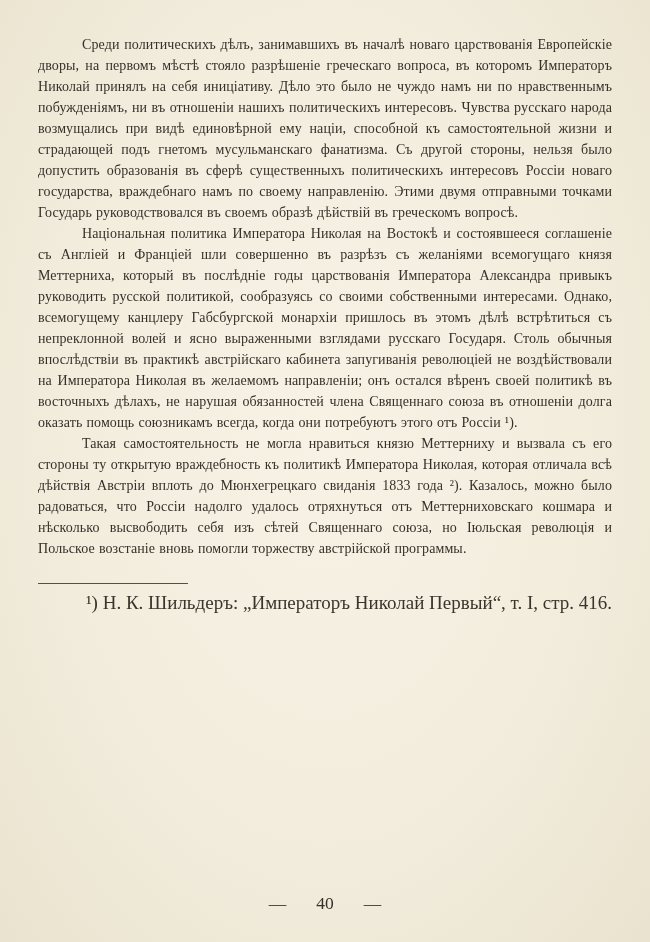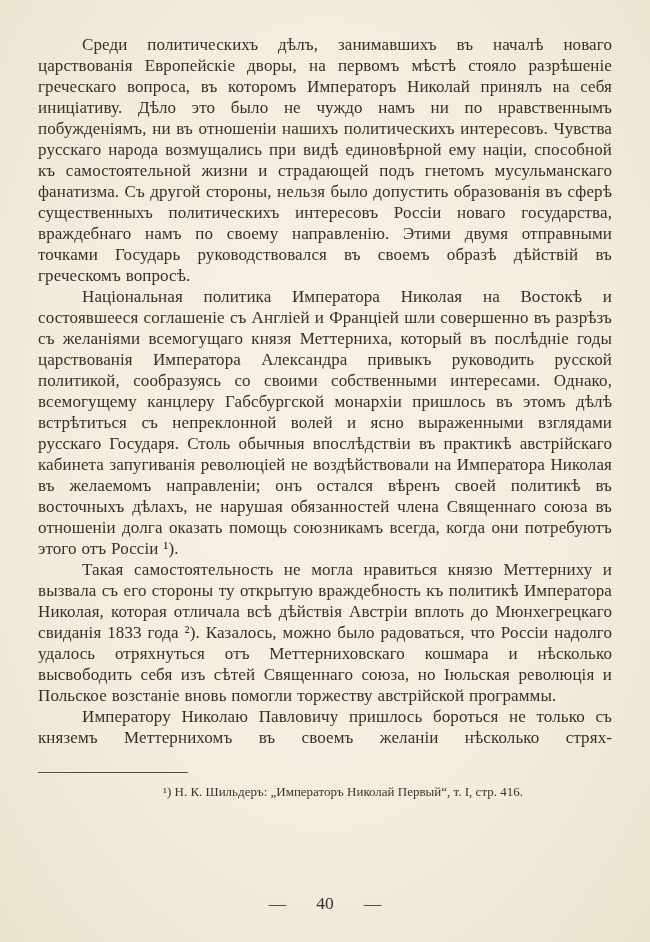--- a/index.html
+++ b/index.html
@@ -21,44 +21,44 @@
       padding: 34px 38px 22px 38px;
       background: radial-gradient(ellipse at 50% 45%, #f7f2e4 0%, #f3edde 55%, #eae3cf 100%);
       display: flex;
       flex-direction: column;
       color: #35302a;
     }
     .text-block p.para {
       margin: 0;
       text-indent: 44px;
       text-align: justify;
-      font-size: 17px;
+      font-size: 14px;
       line-height: 21px;
       letter-spacing: 0.1px;
       word-spacing: 0.5px;
       hyphens: auto;
       -webkit-hyphens: auto;
     }
     .text-block p.para-last {
       text-align-last: justify;
     }
     .footnote-rule {
       width: 150px;
       height: 0;
       border: none;
       border-top: 1px solid #57503f;
       margin: 24px 0 10px 0;
     }
     .footnotes p.footnote {
       margin: 0 0 3px 0;
       padding-left: 36px;
-      font-size: 13px;
+      font-size: 19px;
       line-height: 18px;
       color: #3a352c;
-      text-align: center;
+      text-align: right;
       text-indent: 0;
     }
     .page-number {
       margin-top: auto;
       display: flex;
       justify-content: center;
       align-items: baseline;
       gap: 30px;
       font-size: 17.5px;
       color: #35302a;
@@ -67,21 +67,20 @@
   </style>
 </head>
 <body>
 
 <div class="book-page">
 
   <div class="text-block">
     <p class="para">Среди политическихъ дѣлъ, занимавшихъ въ началѣ новаго царствованія Европейскіе дворы, на первомъ мѣстѣ стояло разрѣшеніе греческаго вопроса, въ которомъ Императоръ Николай принялъ на себя иниціативу. Дѣло это было не чуждо намъ ни по нравственнымъ побужденіямъ, ни въ отношеніи нашихъ политическихъ интересовъ. Чувства русскаго народа возмущались при видѣ единовѣрной ему націи, способной къ самостоятельной жизни и страдающей подъ гнетомъ мусульманскаго фанатизма. Съ другой стороны, нельзя было допустить образованія въ сферѣ существенныхъ политическихъ интересовъ Россіи новаго государства, враждебнаго намъ по своему направленію. Этими двумя отправными точками Государь руководствовался въ своемъ образѣ дѣйствій въ греческомъ вопросѣ.</p>
     <p class="para">Національная политика Императора Николая на Востокѣ и состоявшееся соглашеніе съ Англіей и Франціей шли совершенно въ разрѣзъ съ желаніями всемогущаго князя Меттерниха, который въ послѣдніе годы царствованія Императора Александра привыкъ руководить русской политикой, сообразуясь со своими собственными интересами. Однако, всемогущему канцлеру Габсбургской монархіи пришлось въ этомъ дѣлѣ встрѣтиться съ непреклонной волей и ясно выраженными взглядами русскаго Государя. Столь обычныя впослѣдствіи въ практикѣ австрійскаго кабинета запугиванія революціей не воздѣйствовали на Императора Николая въ желаемомъ направленіи; онъ остался вѣренъ своей политикѣ въ восточныхъ дѣлахъ, не нарушая обязанностей члена Священнаго союза въ отношеніи долга оказать помощь союзникамъ всегда, когда они потребуютъ этого отъ Россіи ¹).</p>
     <p class="para">Такая самостоятельность не могла нравиться князю Меттерниху и вызвала съ его стороны ту открытую враждебность къ политикѣ Императора Николая, которая отличала всѣ дѣйствія Австріи вплоть до Мюнхегрецкаго свиданія 1833 года ²). Казалось, можно было радоваться, что Россіи надолго удалось отряхнуться отъ Меттерниховскаго кошмара и нѣсколько высвободить себя изъ сѣтей Священнаго союза, но Іюльская революція и Польское возстаніе вновь помогли торжеству австрійской программы.</p>
-    <p class="para para-last">Императору Николаю Павловичу пришлось бороться не только съ княземъ Меттернихомъ въ своемъ желаніи нѣсколько стрях-</p>
   </div>
 
   <hr class="footnote-rule">
 
   <div class="footnotes">
     <p class="footnote">¹) Н. К. Шильдеръ: „Императоръ Николай Первый“, т. I, стр. 416.</p>
   </div>
 
   <div class="page-number">
     <span>—</span>

